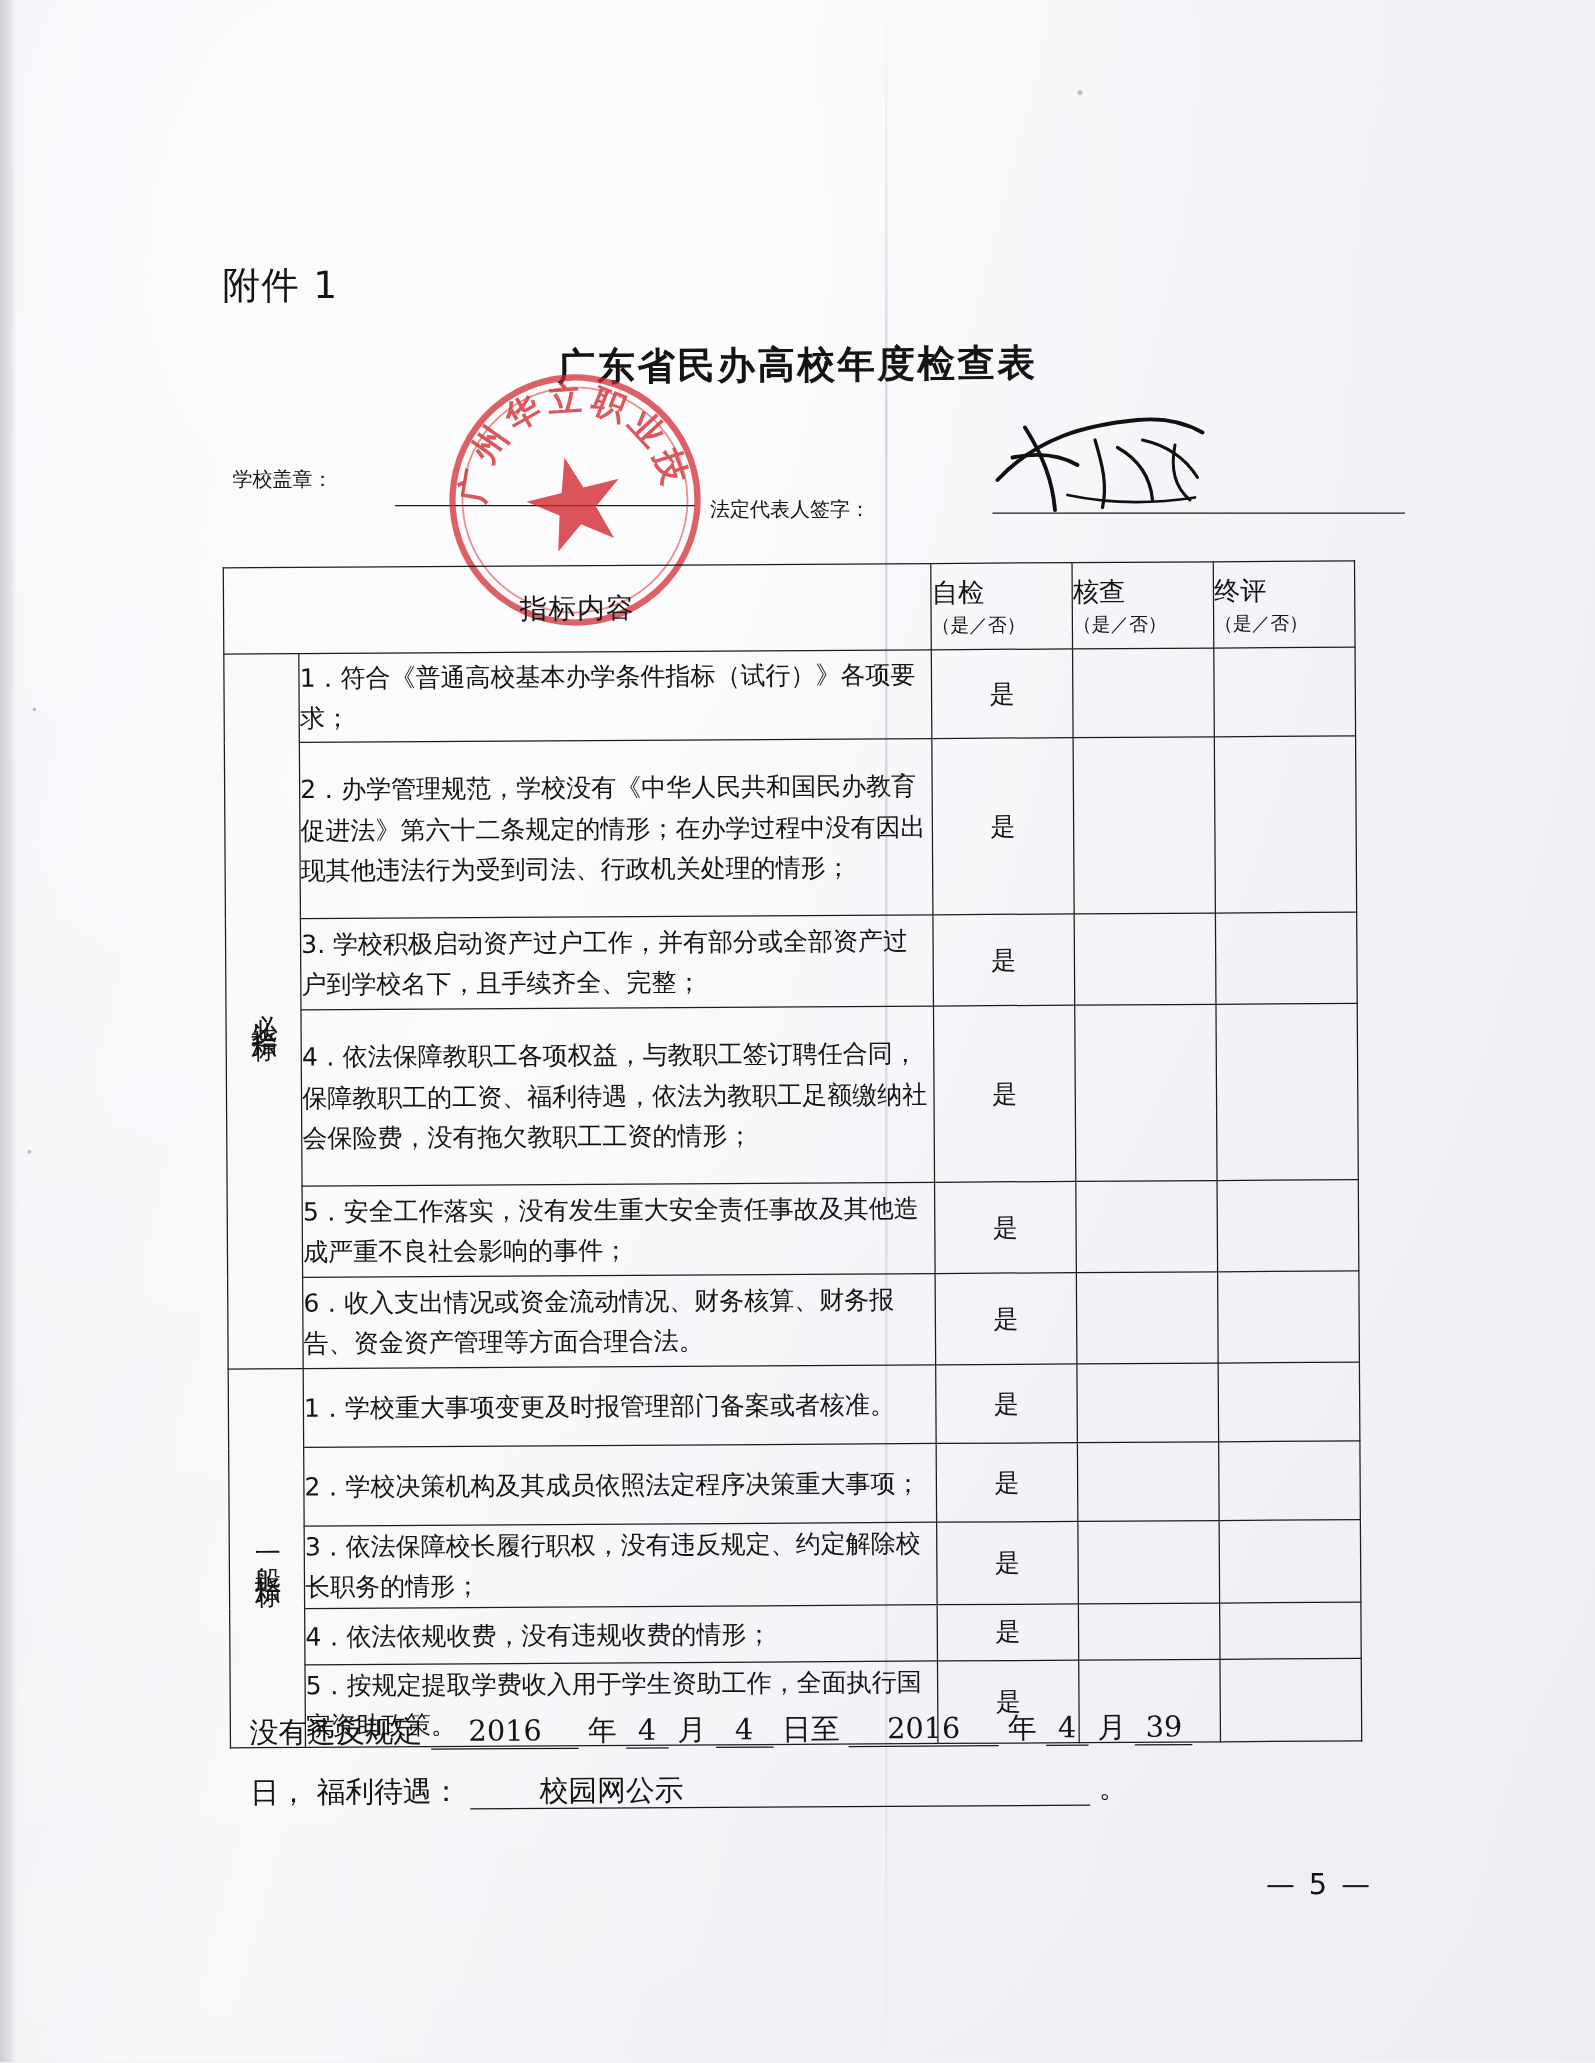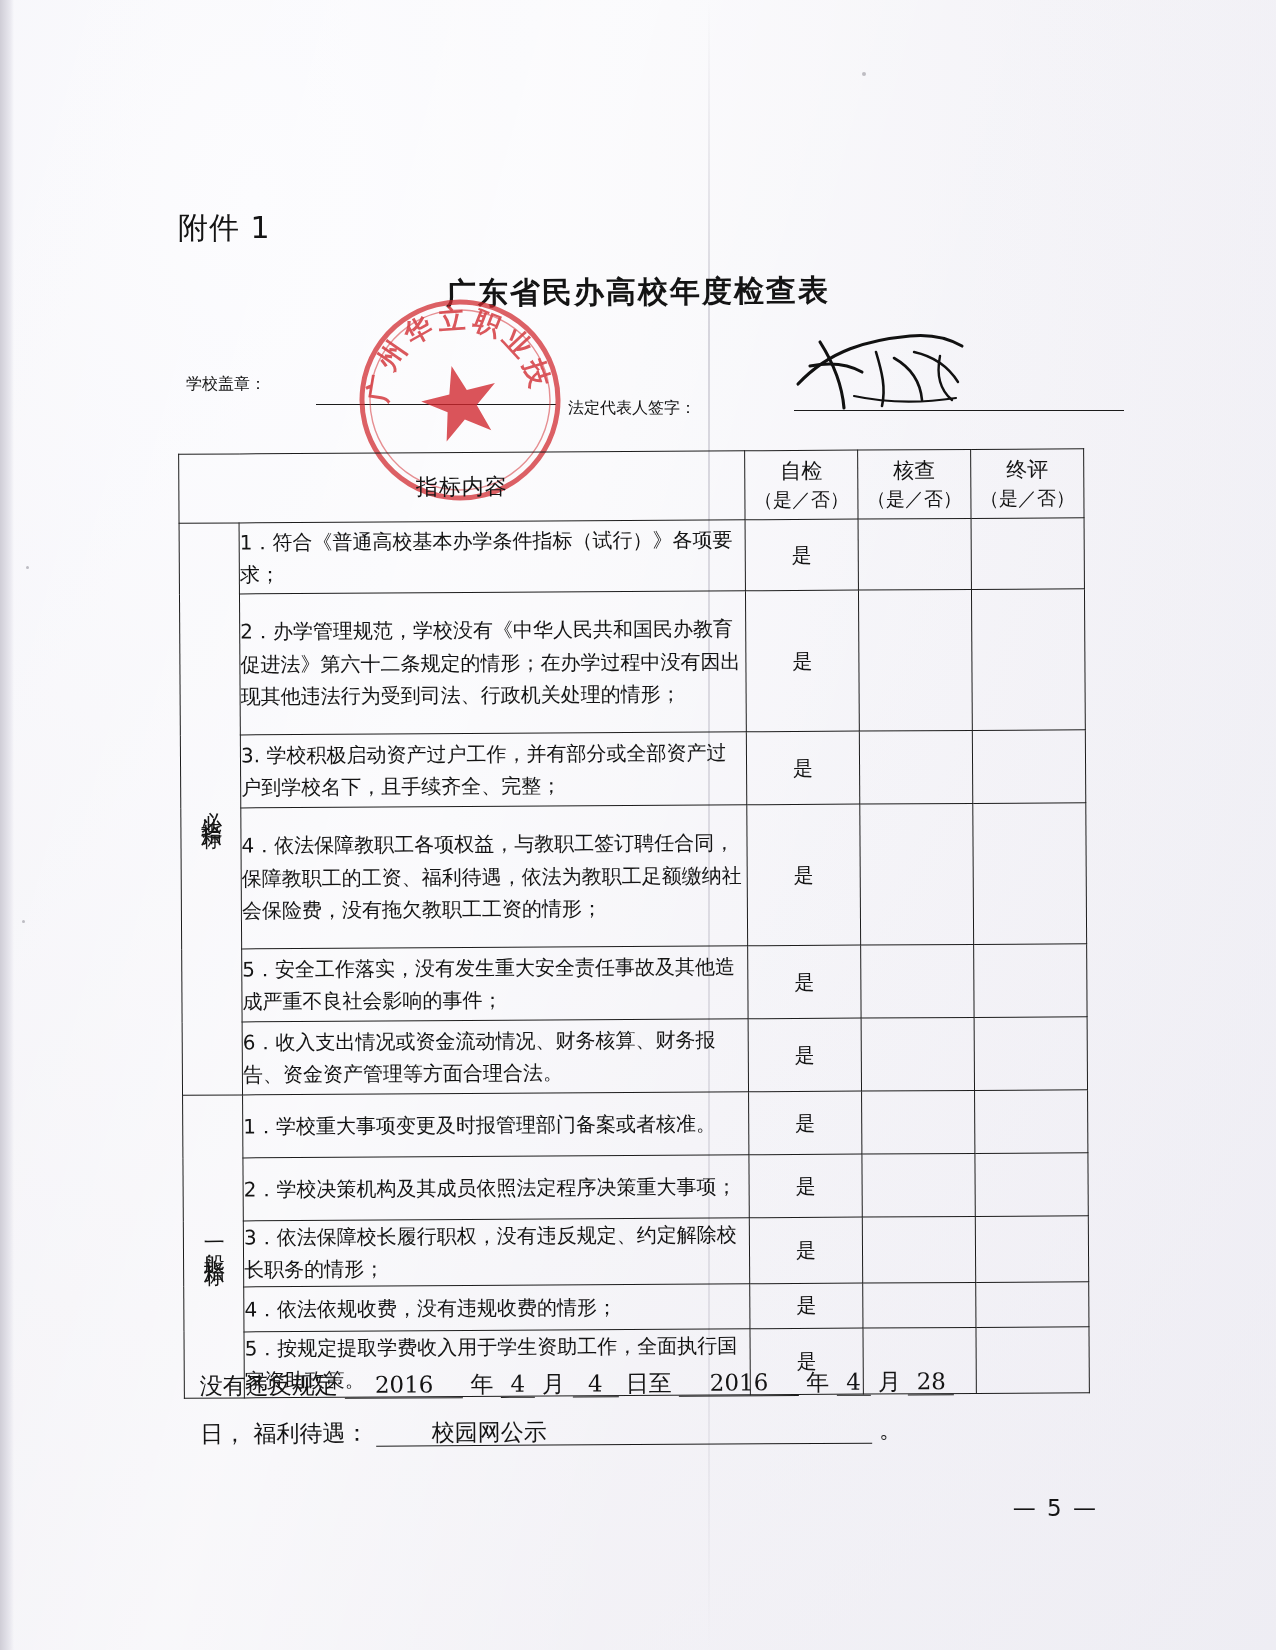--- a/index.html
+++ b/index.html
@@ -134,28 +134,27 @@
   .col-item   { width: 506px; }
   .col-res    { width: 113px; }
 
   .hdr-item {
     text-align: center;
     font-size: 22px;
     height: 68px;
     letter-spacing: 1px;
   }
   .hdr-res {
-    text-align: center;
     height: 68px;
     line-height: 1.25;
     font-size: 20px;
     border-radius: 31px;
   }
   .hdr-res .big { font-size: 21px; display: block; }
-  .hdr-res .small { font-size: 19px; display: block; margin-top: 4px; }
+  .hdr-res .small { font-size: 15px; display: block; margin-top: 4px; }
 
   .grp-cell {
     text-align: center;
     font-size: 21px;
     letter-spacing: 2px;
   }
   .grp-cell .vtxt {
     display: inline-block;
     writing-mode: vertical-rl;
     text-orientation: upright;
@@ -365,21 +364,21 @@
       <span class="u w-year hand">2016</span>
       <span>年</span>
       <span class="u w-month hand">4</span>
       <span>月</span>
       <span class="u w-day hand">4</span>
       <span>日至</span>
       <span class="u w-year2 hand">2016</span>
       <span>年</span>
       <span class="u w-month hand">4</span>
       <span>月</span>
-      <span class="u w-day hand">28</span>
+      <span class="u w-day hand">39</span>
     </div>
     <div class="fline">
       <span>日，</span>
       <span>福利待遇：</span>
       <span class="u w-long hand">校园网公示</span>
       <span>。</span>
     </div>
   </div>
 
   <div class="pagenum">— 5 —</div>

